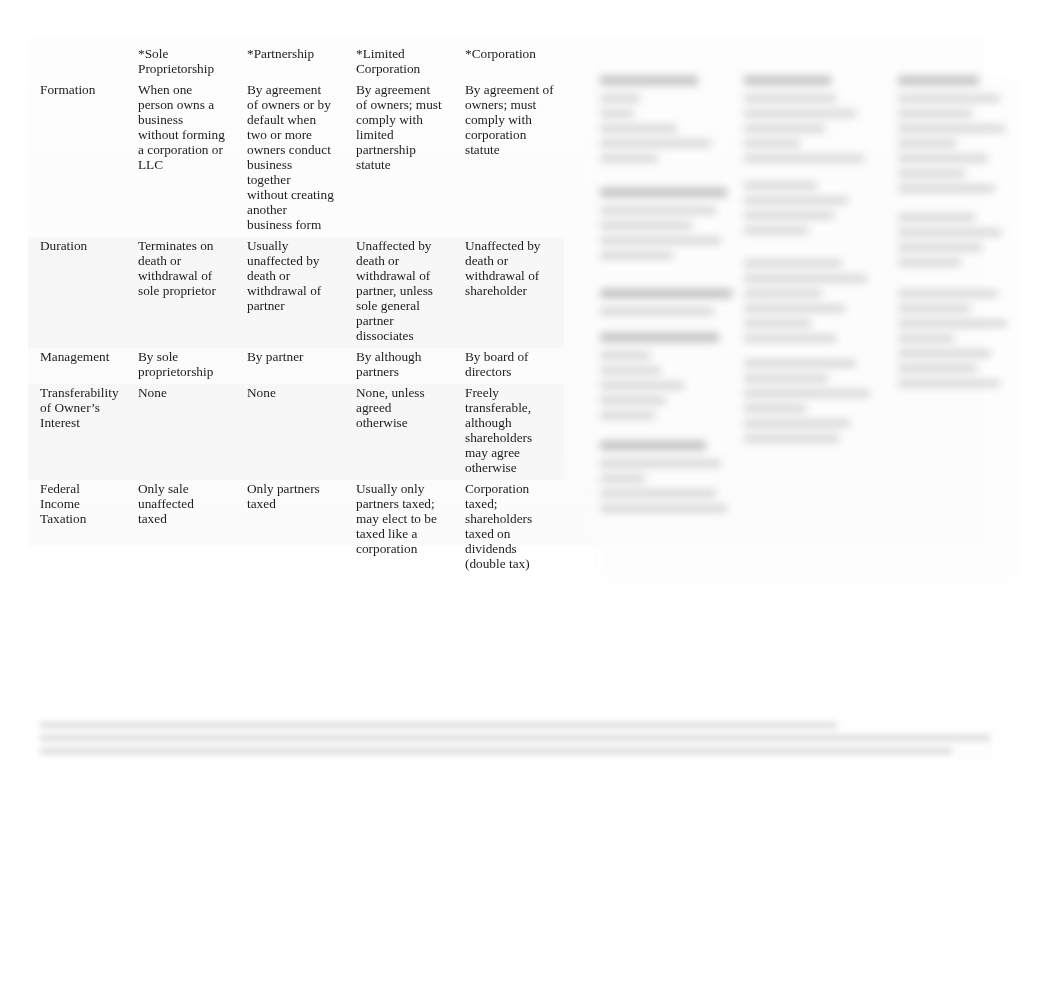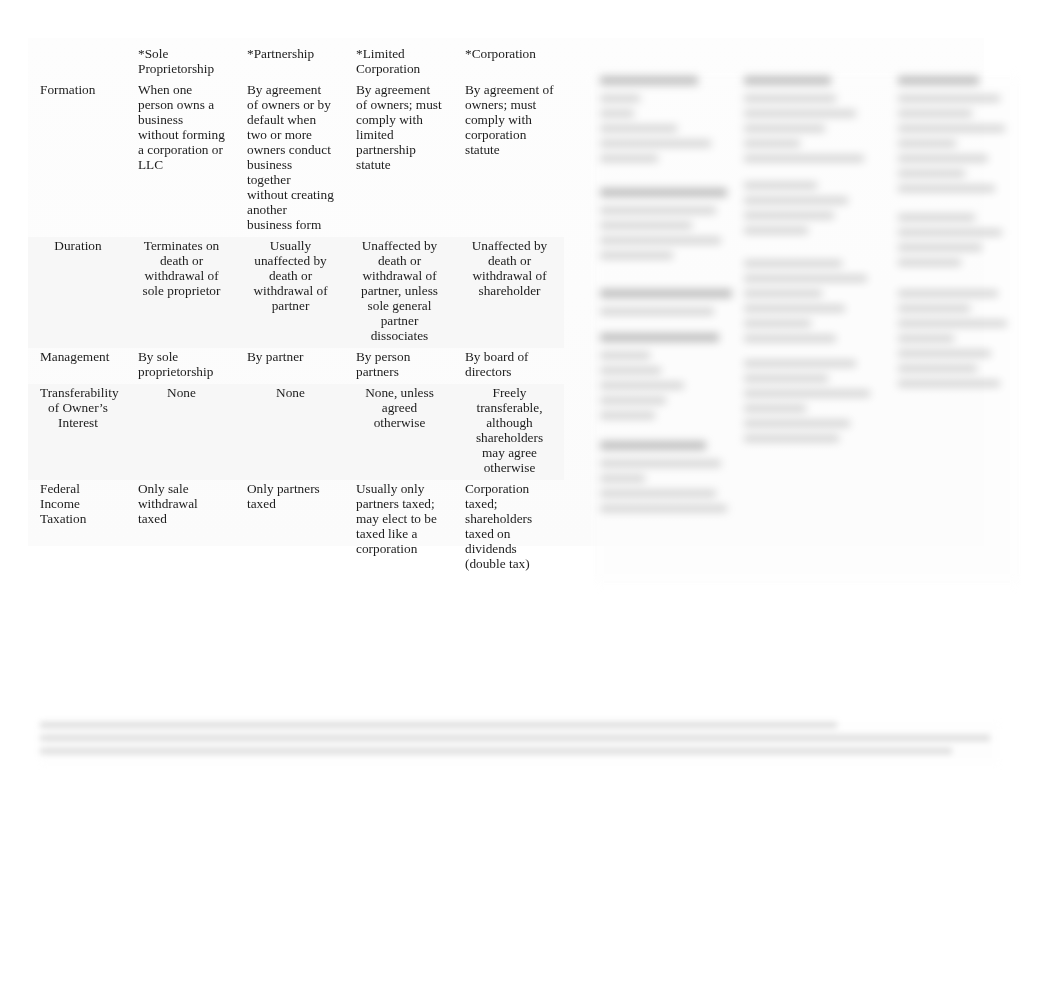--- a/index.html
+++ b/index.html
@@ -57,21 +57,20 @@
     vertical-align: top;
     text-align: left;
     font-weight: normal;
     padding: 1px 10px 5px 12px;
     border: 0;
     background: transparent;
   }
   table.compare tr.shade td,
   table.compare tr.shade th {
     background: #f7f7f7;
-    text-align: center;
   }
   table.compare thead th {
     padding-top: 8px;
   }
 
   
   .blur-region {
     position: absolute;
     overflow: hidden;
     filter: blur(4.2px);
@@ -146,33 +145,33 @@
           <th>Duration</th>
           <td>Terminates on death or withdrawal of sole proprietor</td>
           <td>Usually unaffected by death or withdrawal of partner</td>
           <td>Unaffected by death or withdrawal of partner, unless sole general partner dissociates</td>
           <td>Unaffected by death or withdrawal of shareholder</td>
         </tr>
         <tr>
           <th>Management</th>
           <td>By sole proprietorship</td>
           <td>By partner</td>
-          <td>By person partners</td>
+          <td>By although partners</td>
           <td>By board of directors</td>
         </tr>
         <tr class="shade">
           <th>Transferability of Owner’s Interest</th>
           <td>None</td>
           <td>None</td>
           <td>None, unless agreed otherwise</td>
           <td>Freely transferable, although shareholders may agree otherwise</td>
         </tr>
         <tr>
           <th>Federal Income Taxation</th>
-          <td>Only sale withdrawal taxed</td>
+          <td>Only sale unaffected taxed</td>
           <td>Only partners taxed</td>
           <td>Usually only partners taxed; may elect to be taxed like a corporation</td>
           <td>Corporation taxed; shareholders taxed on dividends (double tax)</td>
         </tr>
       </tbody>
     </table>
 
     <div class="blur-region" id="blur-right">
       <div class="blur-col bcol-a">
         <div class="blur-line head" style="width:74%"></div>

